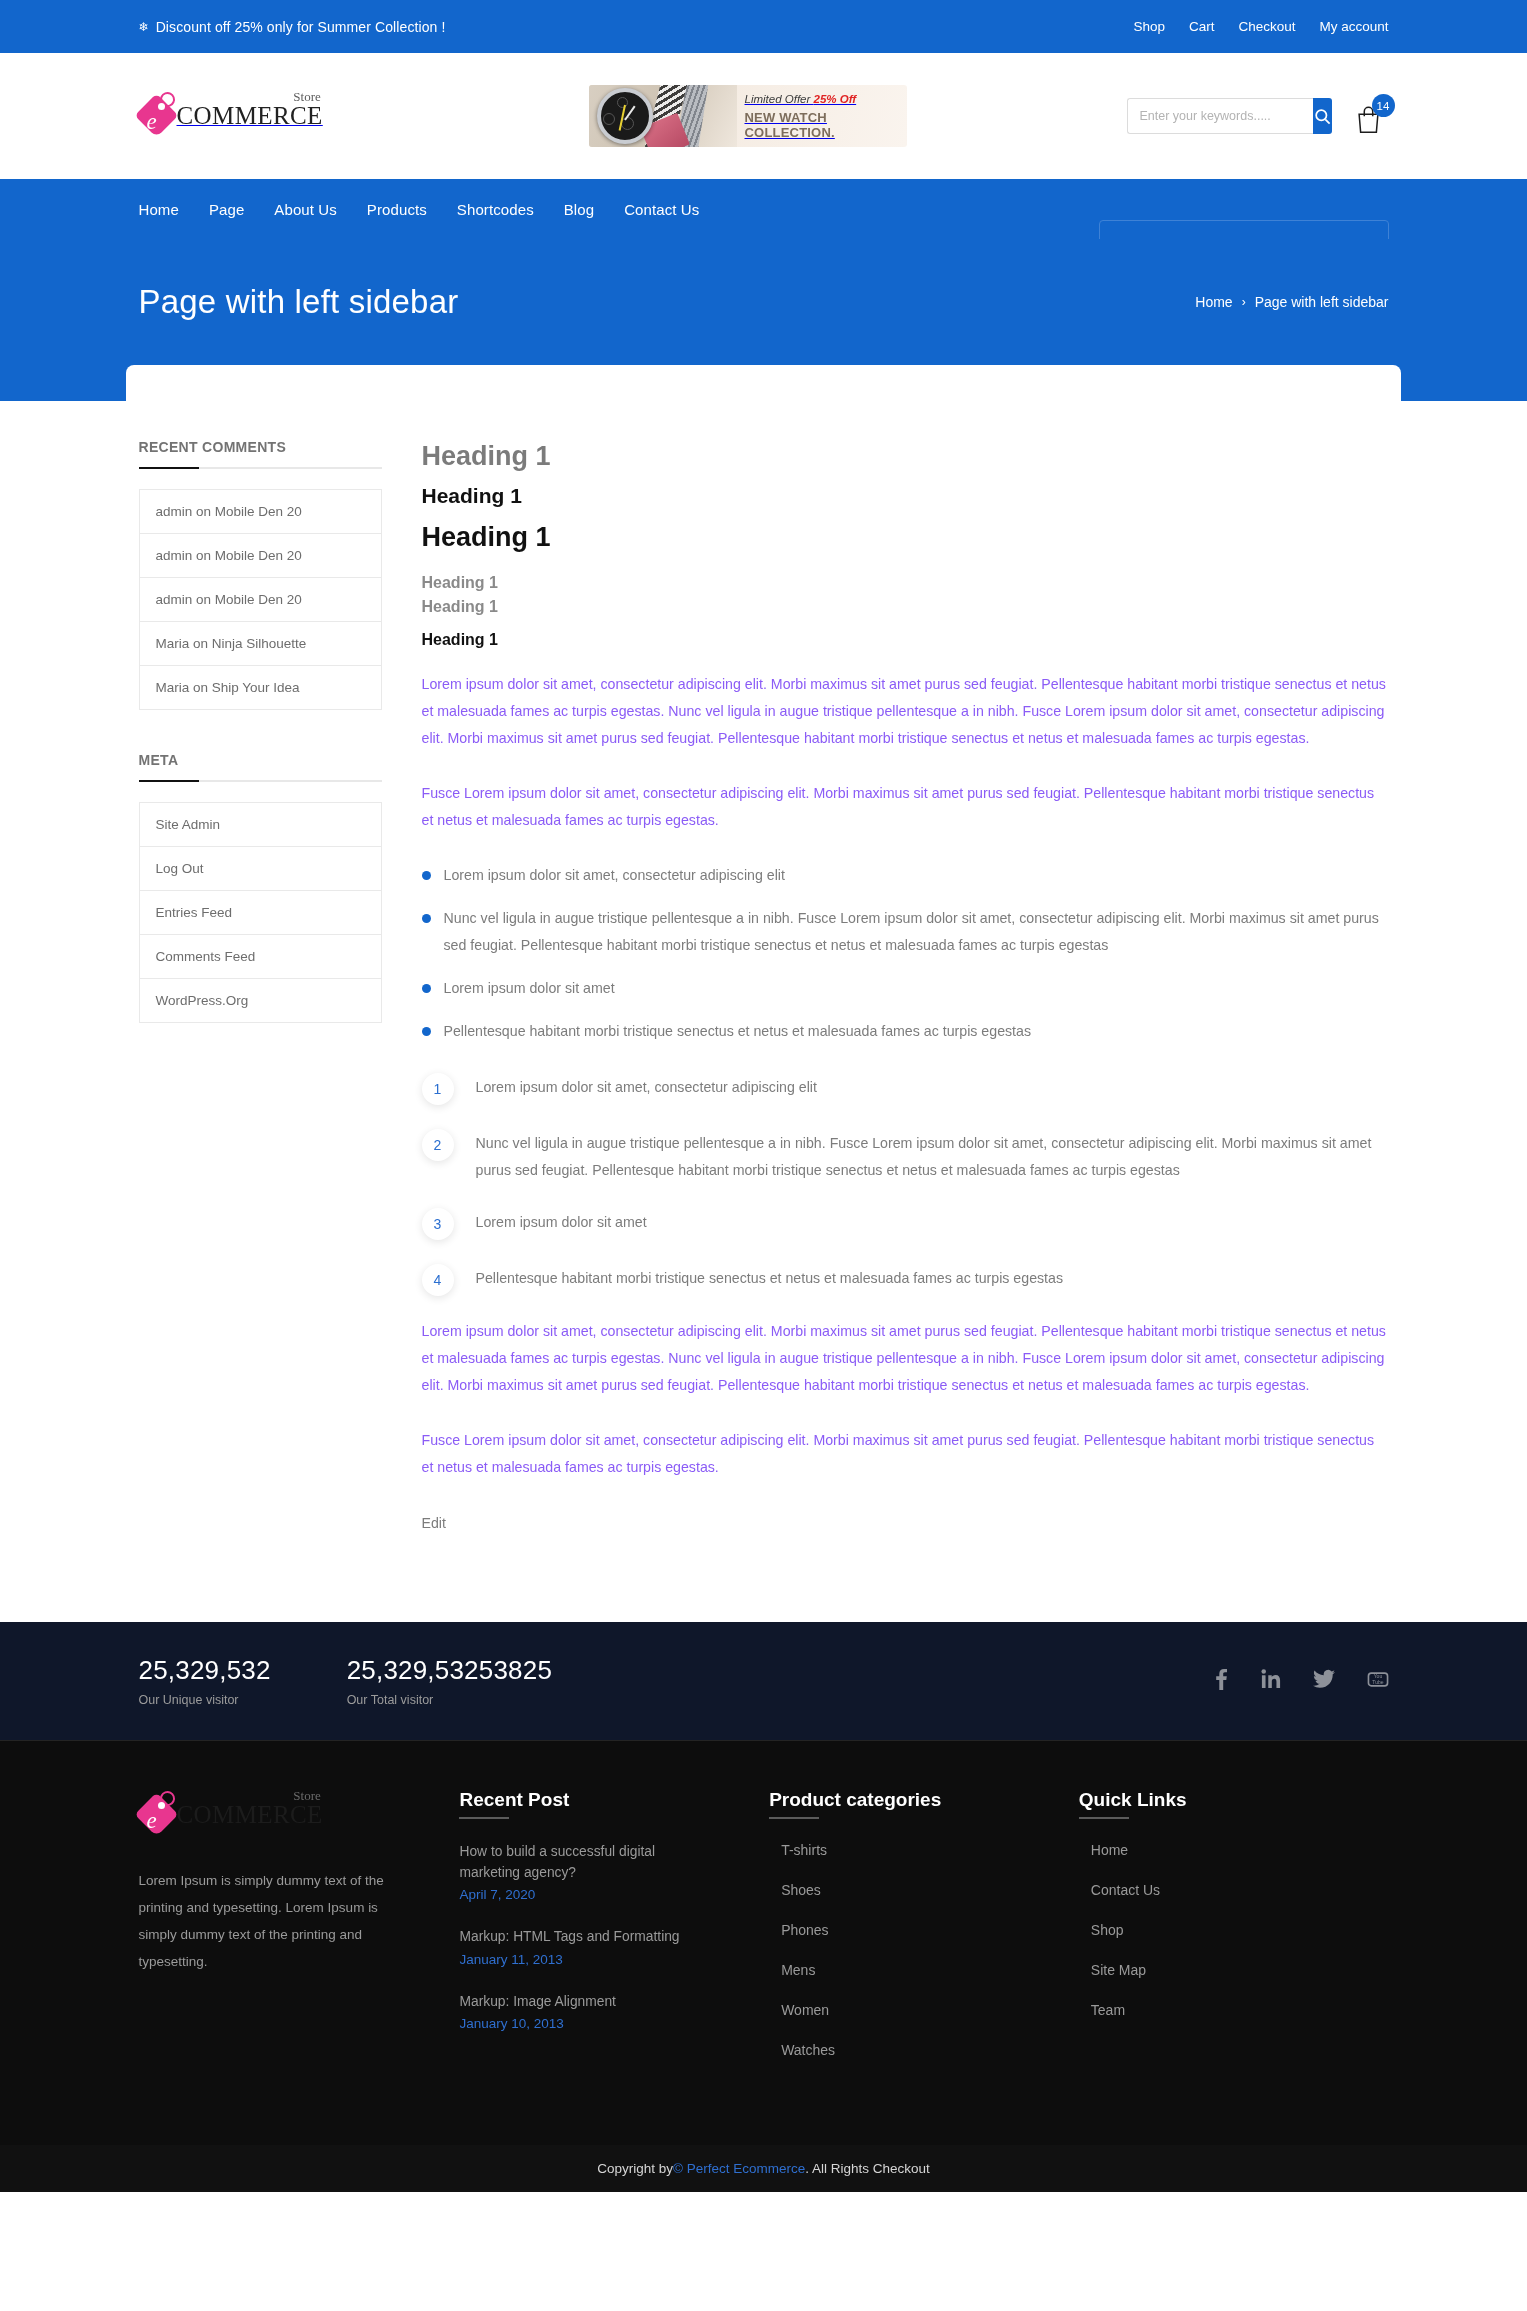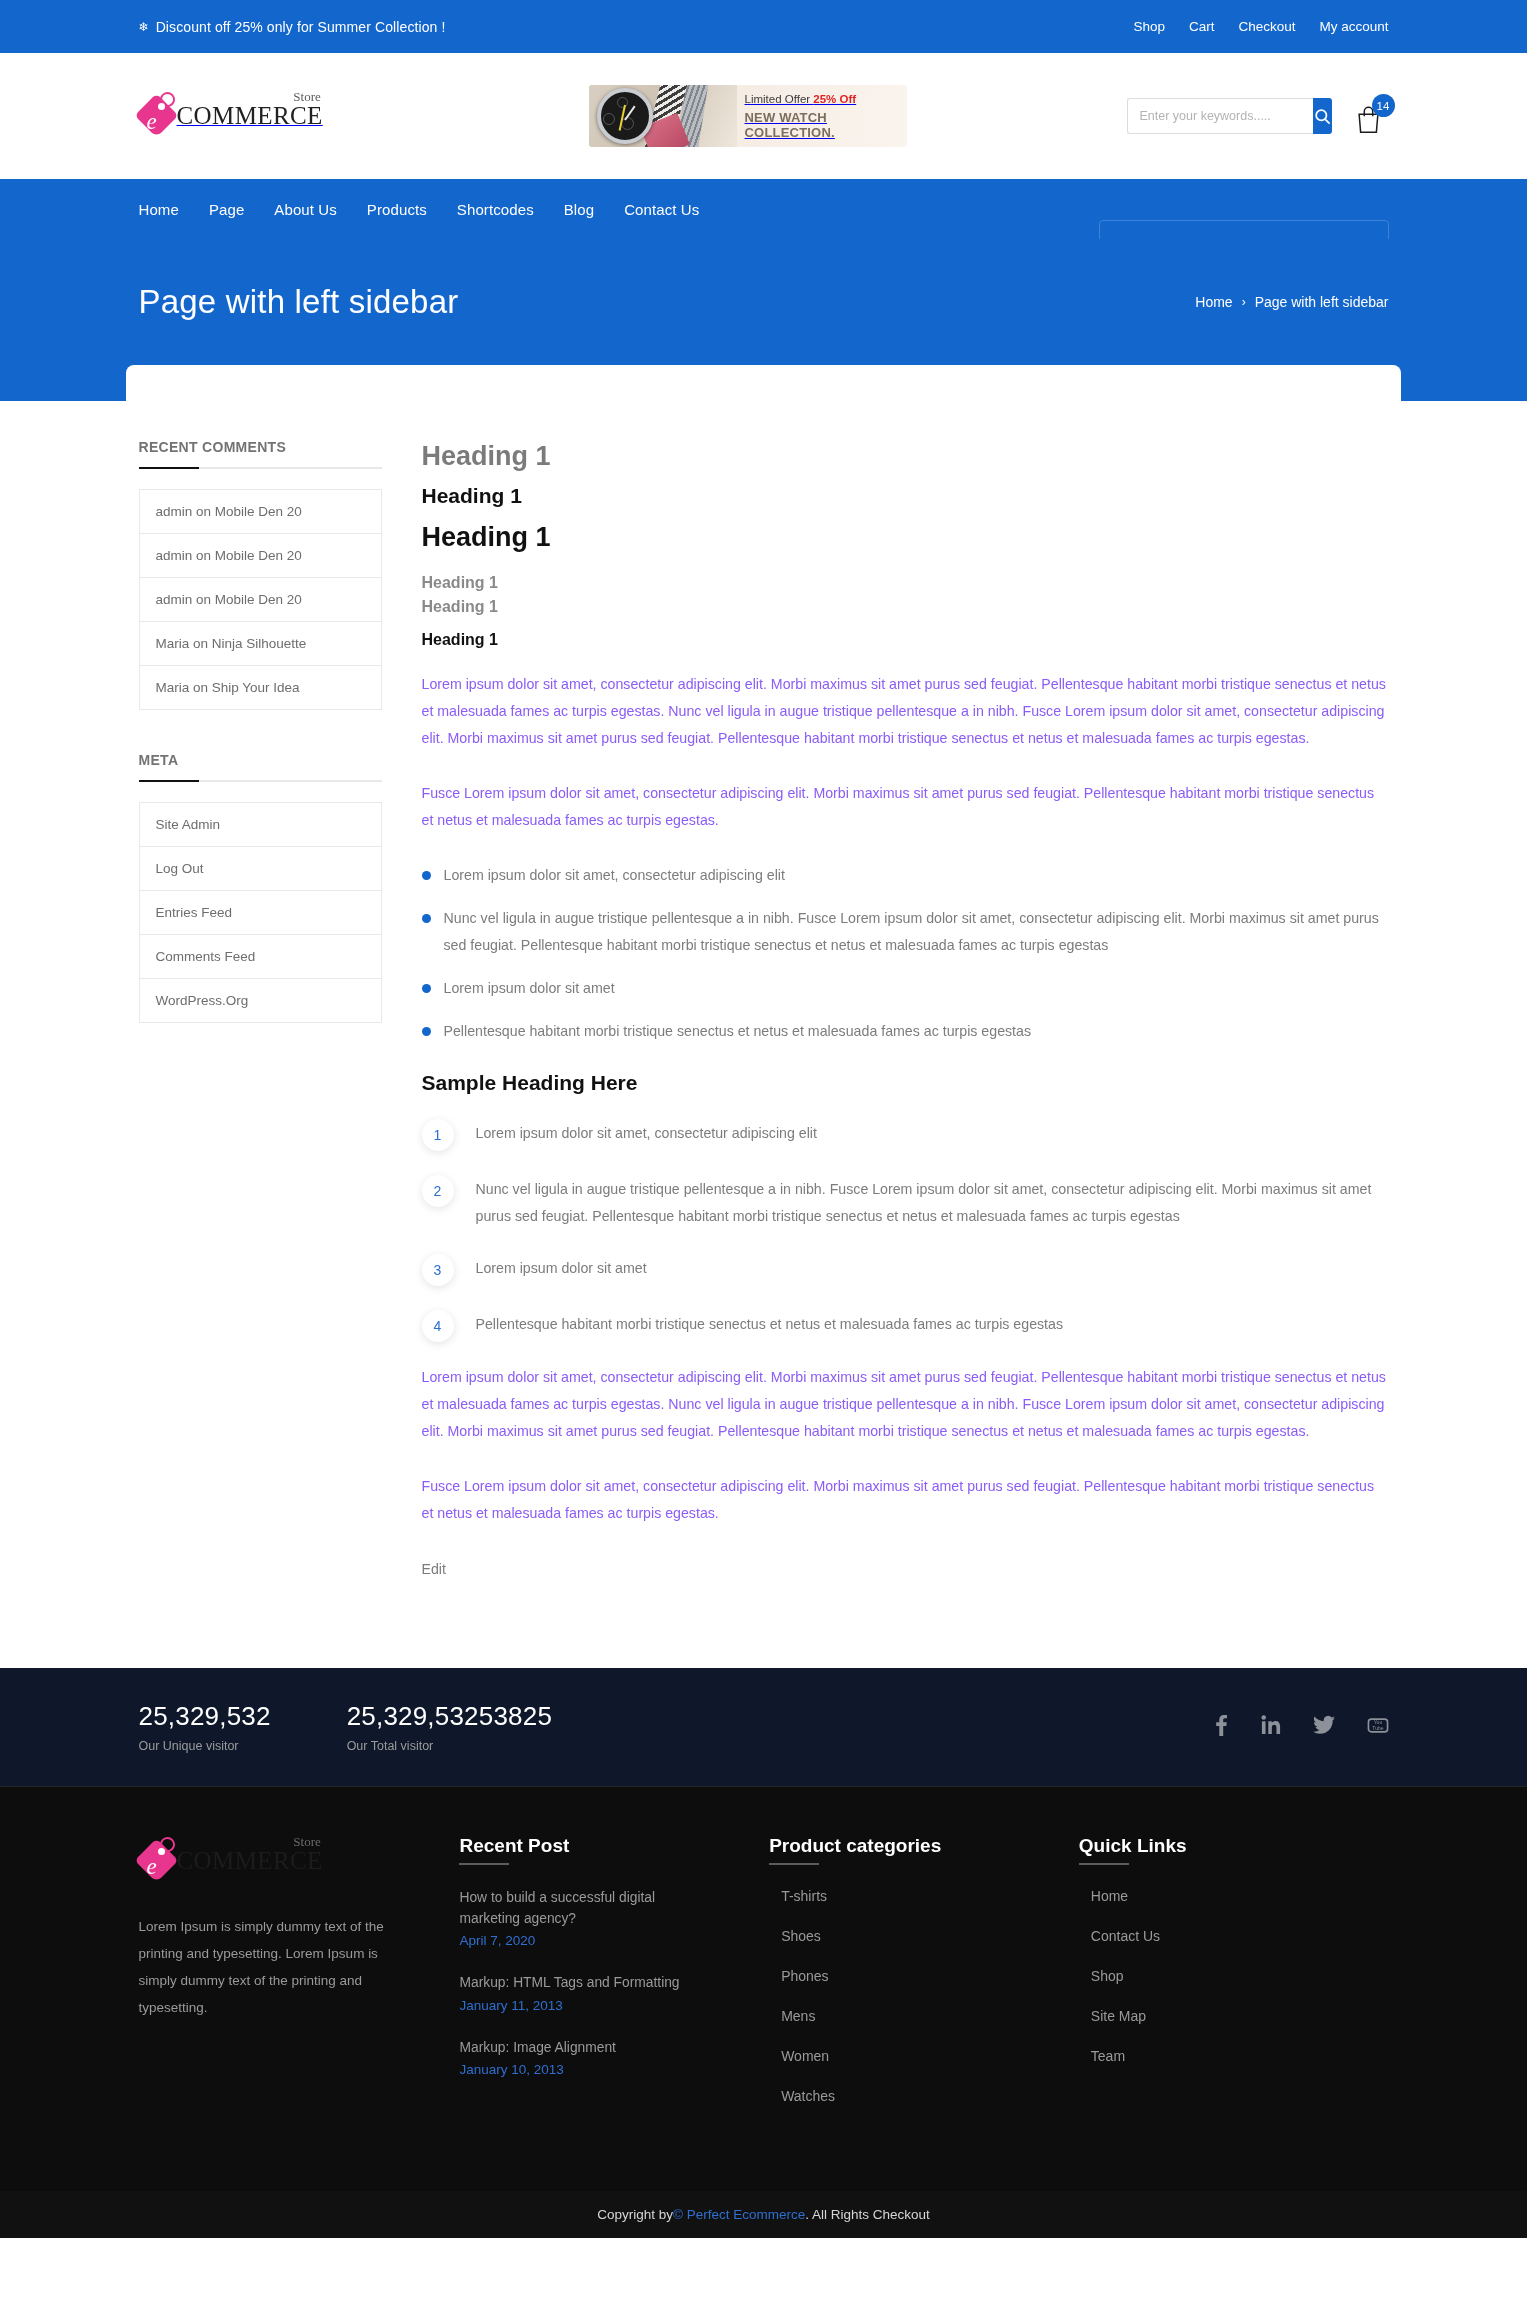--- a/index.html
+++ b/index.html
@@ -155,21 +155,21 @@
     width: 40px; height: 34px;
     background: linear-gradient(160deg,#d86f85,#b74a64);
     transform: rotate(-22deg);
     border-radius: 2px;
   }
   .banner-text {
     flex: 1; display: flex; flex-direction: column;
     justify-content: center; padding-left: 8px;
   }
   .banner-line1 {
-    font-size: 11.5px; color: #3b3b3b; margin-bottom: 5px;
+    font-size: 11.5px; color: #3b3b3b; margin-bottom: 5px; font-style: italic;
   }
   .banner-line1 b { color: #e02424; font-weight: 700; }
   .banner-line2 {
     font-size: 13px; color: #7d6d5c; font-weight: 700;
     letter-spacing: .2px;
   }
 
   
   .search-wrap { display: flex; align-items: center; }
   .search-box {
@@ -554,21 +554,20 @@
       <p class="para">Lorem ipsum dolor sit amet, consectetur adipiscing elit. Morbi maximus sit amet purus sed feugiat. Pellentesque habitant morbi tristique senectus et netus et malesuada fames ac turpis egestas. Nunc vel ligula in augue tristique pellentesque a in nibh. Fusce Lorem ipsum dolor sit amet, consectetur adipiscing elit. Morbi maximus sit amet purus sed feugiat. Pellentesque habitant morbi tristique senectus et netus et malesuada fames ac turpis egestas.</p>
       <p class="para">Fusce Lorem ipsum dolor sit amet, consectetur adipiscing elit. Morbi maximus sit amet purus sed feugiat. Pellentesque habitant morbi tristique senectus et netus et malesuada fames ac turpis egestas.</p>
 
       <ul class="bullet-list">
         <li>Lorem ipsum dolor sit amet, consectetur adipiscing elit</li>
         <li>Nunc vel ligula in augue tristique pellentesque a in nibh. Fusce Lorem ipsum dolor sit amet, consectetur adipiscing elit. Morbi maximus sit amet purus sed feugiat. Pellentesque habitant morbi tristique senectus et netus et malesuada fames ac turpis egestas</li>
         <li>Lorem ipsum dolor sit amet</li>
         <li>Pellentesque habitant morbi tristique senectus et netus et malesuada fames ac turpis egestas</li>
       </ul>
 
-      <h2 class="sample-heading">Sample Heading Here</h2>
 
       <ul class="num-list">
         <li class="num-item">
           <span class="num-circle">1</span>
           <span class="num-text">Lorem ipsum dolor sit amet, consectetur adipiscing elit</span>
         </li>
         <li class="num-item">
           <span class="num-circle">2</span>
           <span class="num-text">Nunc vel ligula in augue tristique pellentesque a in nibh. Fusce Lorem ipsum dolor sit amet, consectetur adipiscing elit. Morbi maximus sit amet purus sed feugiat. Pellentesque habitant morbi tristique senectus et netus et malesuada fames ac turpis egestas</span>
         </li>

